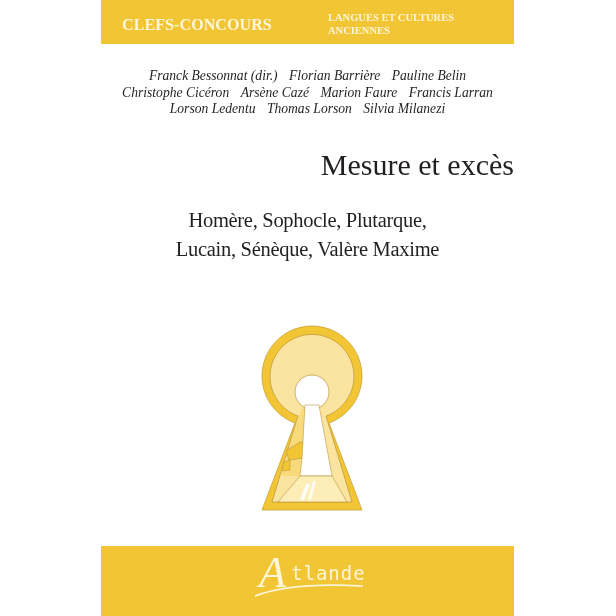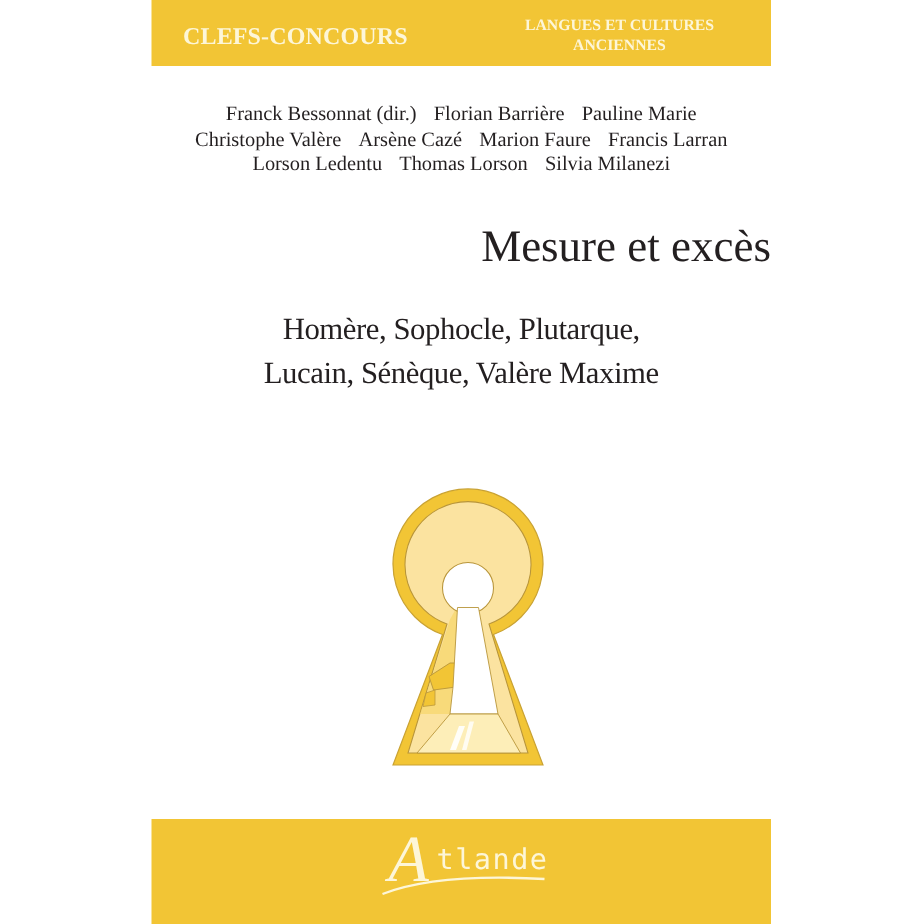--- a/index.html
+++ b/index.html
@@ -9,28 +9,28 @@
   }
   .cover { position:absolute; left:101px; top:0; width:413px; height:616px; background:#ffffff; }
   .top-band {
     position:absolute; left:101px; top:0; width:413px; height:44px; background:#f2c535;
   }
   .series {
     position:absolute; left:21px; top:15px; color:#fdf6d8; font-weight:bold;
     font-size:16px; letter-spacing:0.1px; line-height:20px;
   }
   .collection {
-    position:absolute; right:16px; top:11px; width:170px; text-align:center; color:#fdf6d8;
+    position:absolute; right:16px; top:11px; width:170px; text-align:left; color:#fdf6d8;
     font-weight:bold; font-size:10.5px; line-height:13px;
   }
   .authors {
     position:absolute; left:101px; width:413px; top:68px; text-align:center;
     font-size:13.6px; line-height:16.5px; color:#231f20;
   }
-  .authors .line span { margin:0 4px; }
+  .authors .line span { margin:0 4px;font-style:italic; }
   .title {
     position:absolute; left:101px; width:413px; top:147px; text-align:right;
     font-size:30px; line-height:36px; color:#231f20;
   }
   .subtitle {
     position:absolute; left:101px; width:413px; top:206px; text-align:center;
     font-size:20.5px; line-height:28.5px; color:#231f20; letter-spacing:-0.3px;
   }
   .keyhole { position:absolute; left:252px; top:320px; width:120px; height:200px; }
   .bottom-band {
@@ -56,24 +56,24 @@
   <div class="collection">
     <div>LANGUES ET CULTURES</div>
     <div>ANCIENNES</div>
   </div>
 </div>
 
 <div class="authors">
   <div class="line">
     <span>Franck Bessonnat (dir.)</span>
     <span>Florian Barrière</span>
-    <span>Pauline Marie</span>
+    <span>Pauline Belin</span>
   </div>
   <div class="line">
-    <span>Christophe Valère</span>
+    <span>Christophe Cicéron</span>
     <span>Arsène Cazé</span>
     <span>Marion Faure</span>
     <span>Francis Larran</span>
   </div>
   <div class="line">
     <span>Lorson Ledentu</span>
     <span>Thomas Lorson</span>
     <span>Silvia Milanezi</span>
   </div>
 </div>

